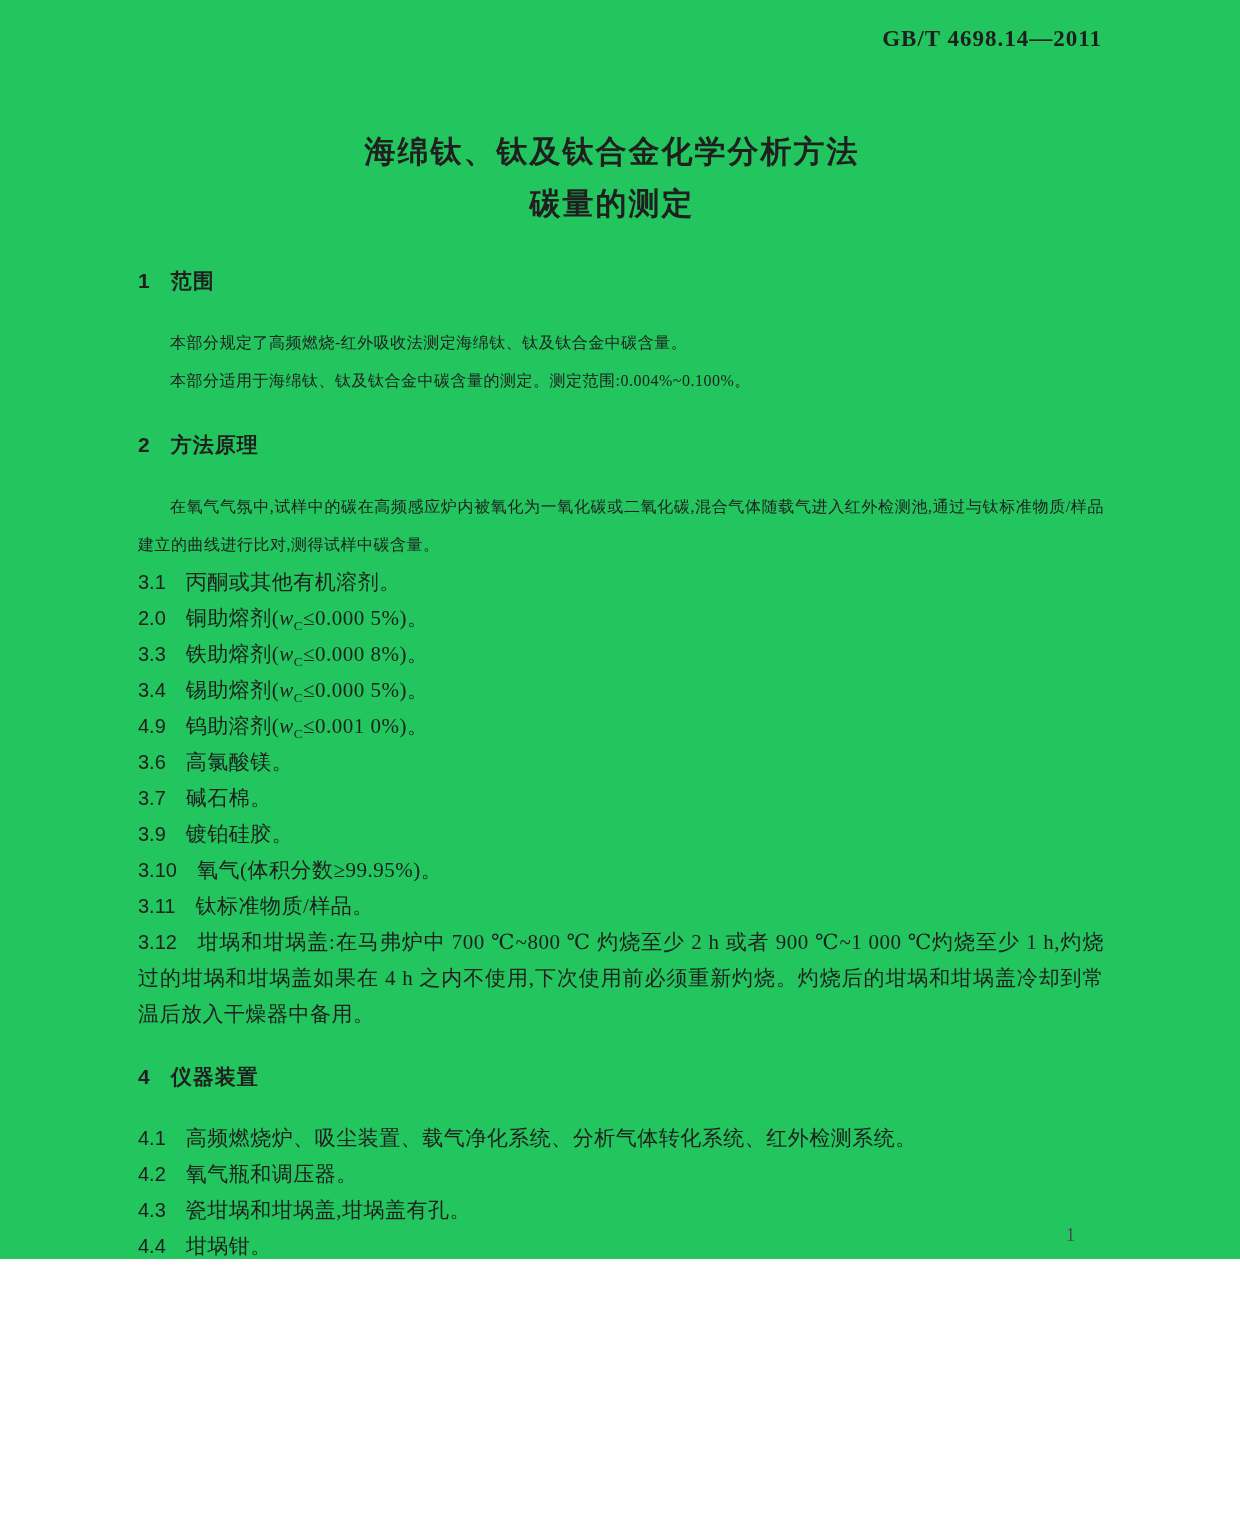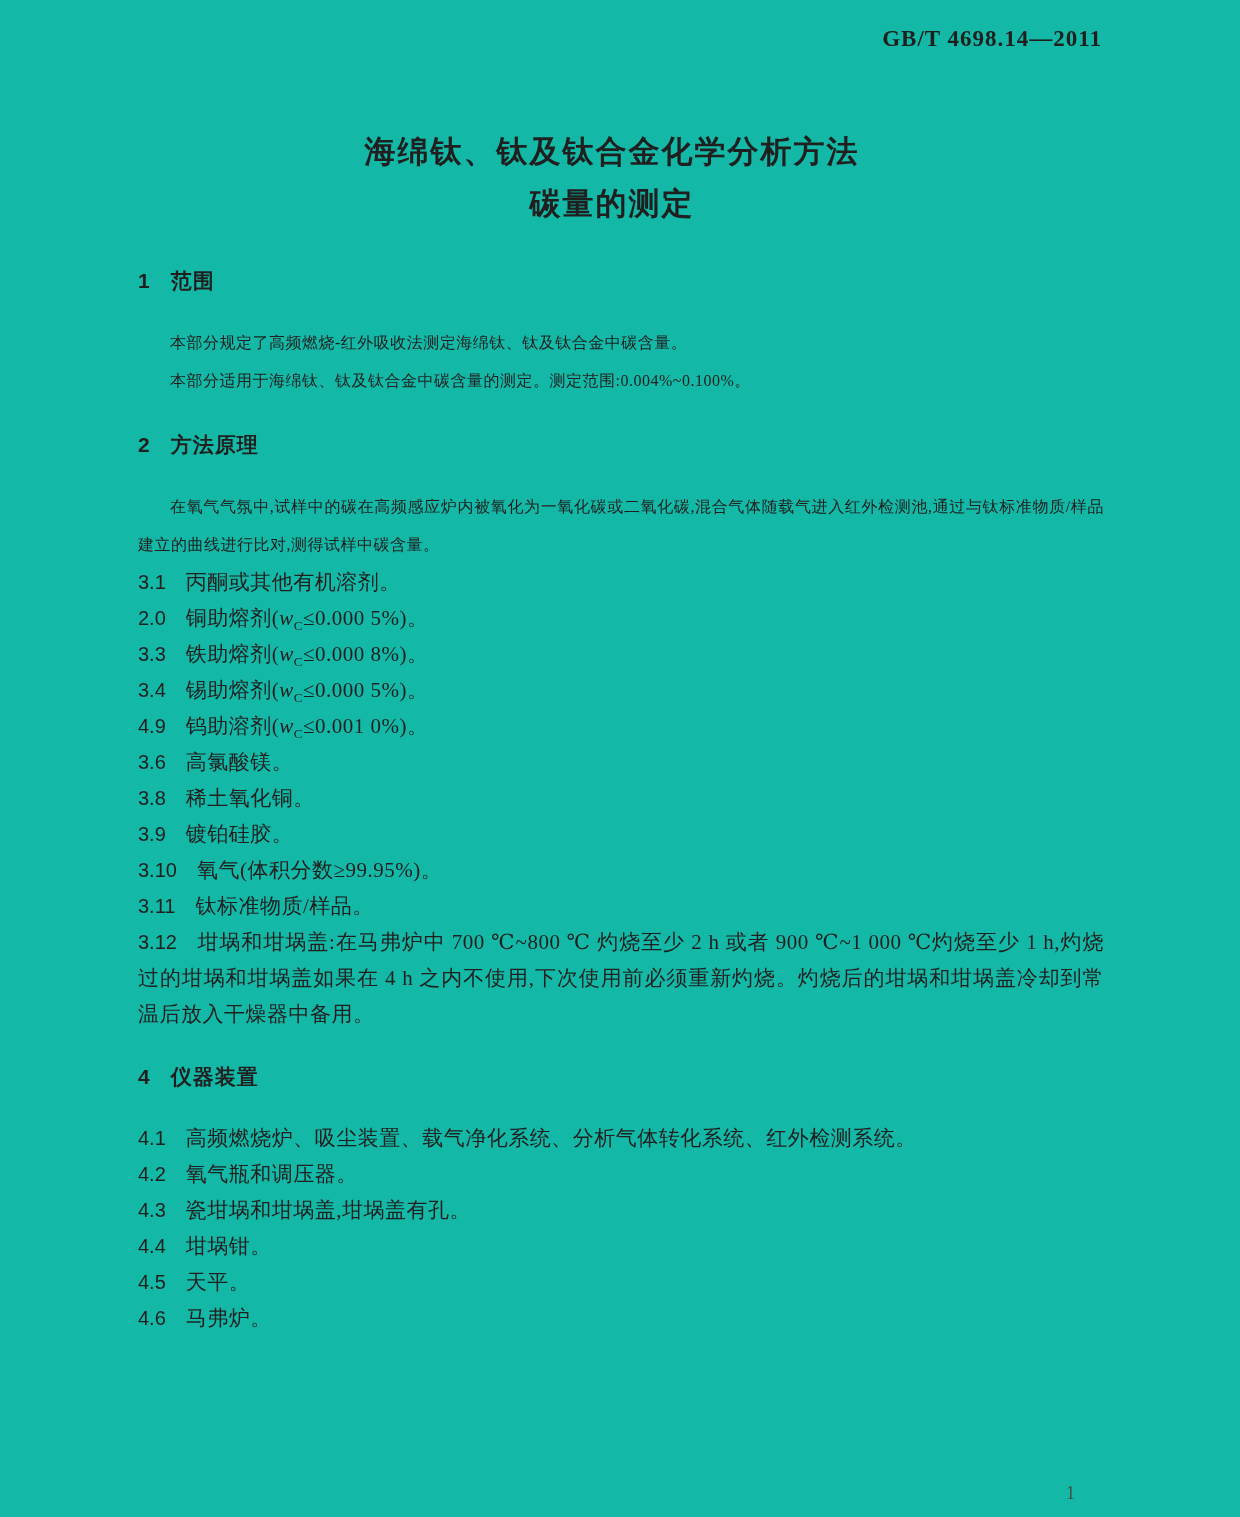--- a/index.html
+++ b/index.html
@@ -3,23 +3,23 @@
 <meta charset="utf-8">
 <style>
   html, body {
     margin: 0;
     padding: 0;
     background: #ffffff;
   }
   .page {
     position: relative;
     width: 1240px;
-    height: 1517px;
+    height: 1259px;
     margin: 0 auto;
-    background: #14b8a6;
+    background: #22c55e;
     color: #1f1f1f;
     font-family: "Liberation Serif", "DejaVu Serif", serif;
     overflow: hidden;
   }
   
   .doc-header {
     padding: 25px 138px 0 0;
     text-align: right;
   }
   .std-code {
@@ -120,21 +120,21 @@
         <h2 class="sec-heading"><span class="sec-num">2</span><span>方法原理</span></h2>
         <p class="para">在氧气气氛中,试样中的碳在高频感应炉内被氧化为一氧化碳或二氧化碳,混合气体随载气进入红外检测池,通过与钛标准物质/样品建立的曲线进行比对,测得试样中碳含量。</p>
       </section>
       <section>
         <p class="item"><span class="item-num">3.1</span><span class="item-text"><span>丙酮或其他有机溶剂。</span></span></p>
         <p class="item"><span class="item-num">2.0</span><span class="item-text"><span>铜助熔剂(</span><i class="var">w</i><sub class="subs">C</sub><span>≤0.000 5%)。</span></span></p>
         <p class="item"><span class="item-num">3.3</span><span class="item-text"><span>铁助熔剂(</span><i class="var">w</i><sub class="subs">C</sub><span>≤0.000 8%)。</span></span></p>
         <p class="item"><span class="item-num">3.4</span><span class="item-text"><span>锡助熔剂(</span><i class="var">w</i><sub class="subs">C</sub><span>≤0.000 5%)。</span></span></p>
         <p class="item"><span class="item-num">4.9</span><span class="item-text"><span>钨助溶剂(</span><i class="var">w</i><sub class="subs">C</sub><span>≤0.001 0%)。</span></span></p>
         <p class="item"><span class="item-num">3.6</span><span class="item-text"><span>高氯酸镁。</span></span></p>
-        <p class="item"><span class="item-num">3.8</span><span class="item-text"><span>稀土氧化铜。</span></span></p>
+        <p class="item"><span class="item-num">3.7</span><span class="item-text"><span>碱石棉。</span></span></p>
         <p class="item"><span class="item-num">3.9</span><span class="item-text"><span>镀铂硅胶。</span></span></p>
         <p class="item"><span class="item-num">3.10</span><span class="item-text"><span>氧气(体积分数≥99.95%)。</span></span></p>
         <p class="item"><span class="item-num">3.11</span><span class="item-text"><span>钛标准物质/样品。</span></span></p>
         <p class="item"><span class="item-num">3.12</span><span class="item-text"><span>坩埚和坩埚盖:在马弗炉中 700 ℃~800 ℃ 灼烧至少 2 h 或者 900 ℃~1 000 ℃灼烧至少 1 h,灼烧过的坩埚和坩埚盖如果在 4 h 之内不使用,下次使用前必须重新灼烧。灼烧后的坩埚和坩埚盖冷却到常温后放入干燥器中备用。</span></span></p>
       </section>
       <section>
         <h2 class="sec-heading"><span class="sec-num">4</span><span>仪器装置</span></h2>
         <p class="item"><span class="item-num">4.1</span><span class="item-text"><span>高频燃烧炉、吸尘装置、载气净化系统、分析气体转化系统、红外检测系统。</span></span></p>
         <p class="item"><span class="item-num">4.2</span><span class="item-text"><span>氧气瓶和调压器。</span></span></p>
         <p class="item"><span class="item-num">4.3</span><span class="item-text"><span>瓷坩埚和坩埚盖,坩埚盖有孔。</span></span></p>

